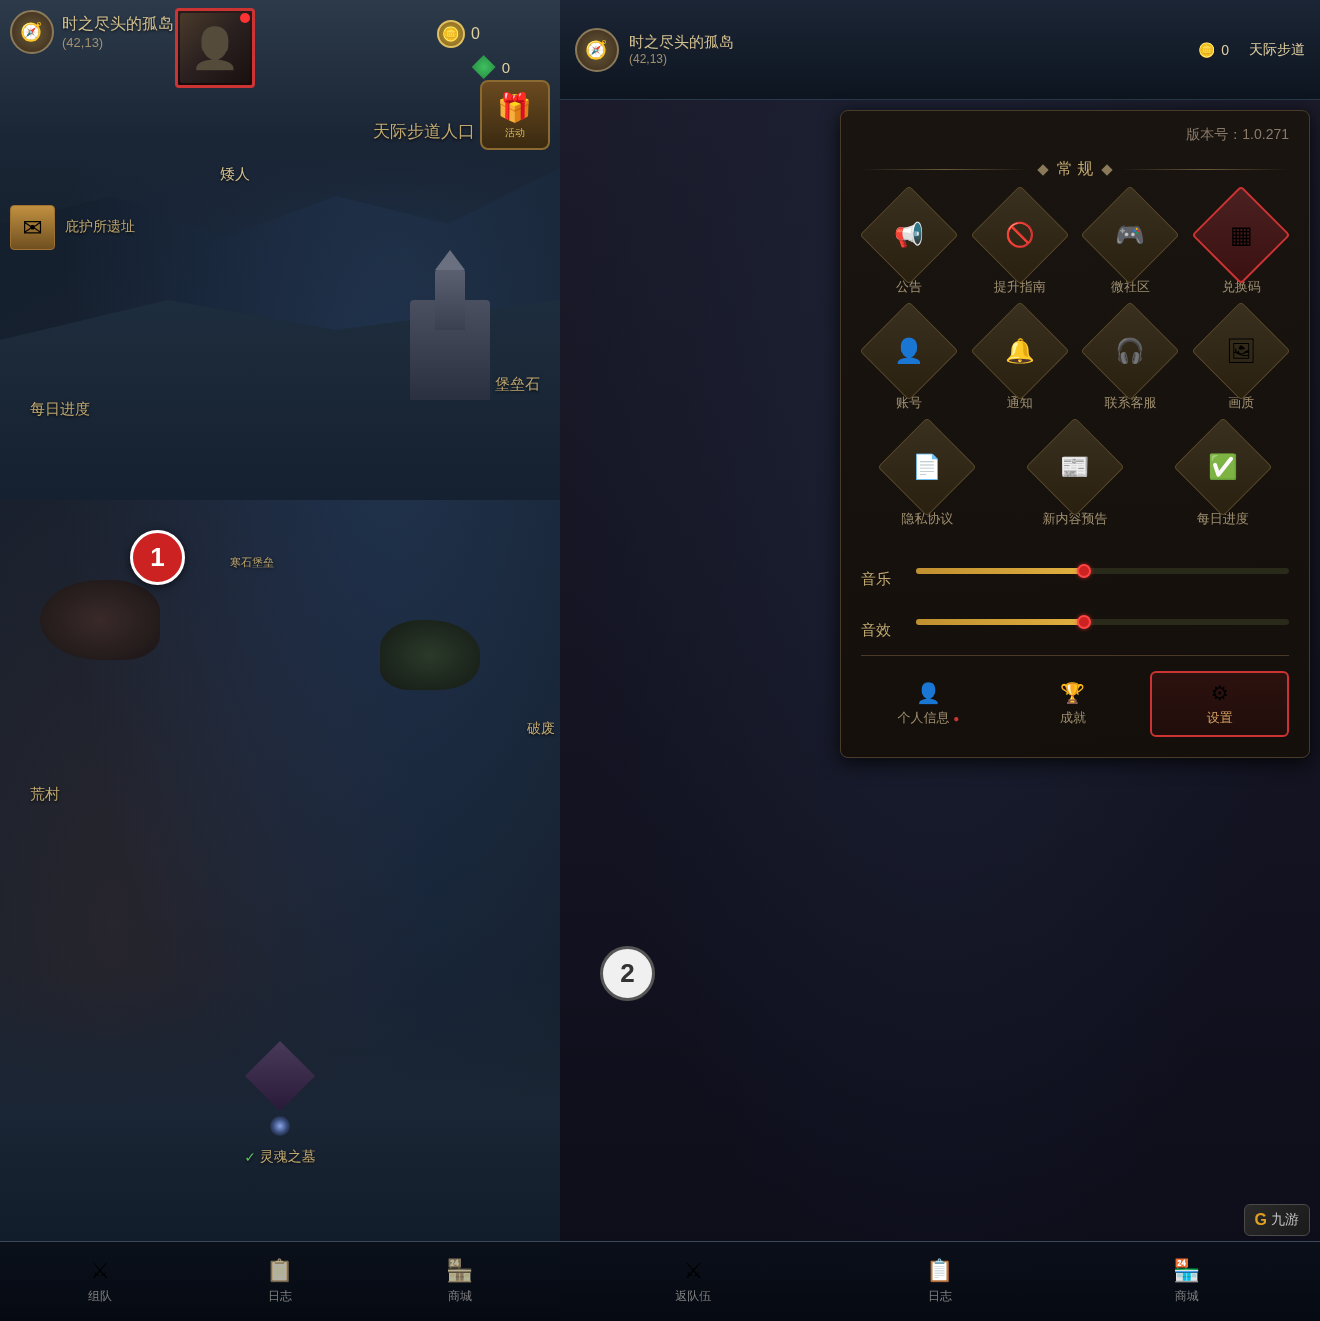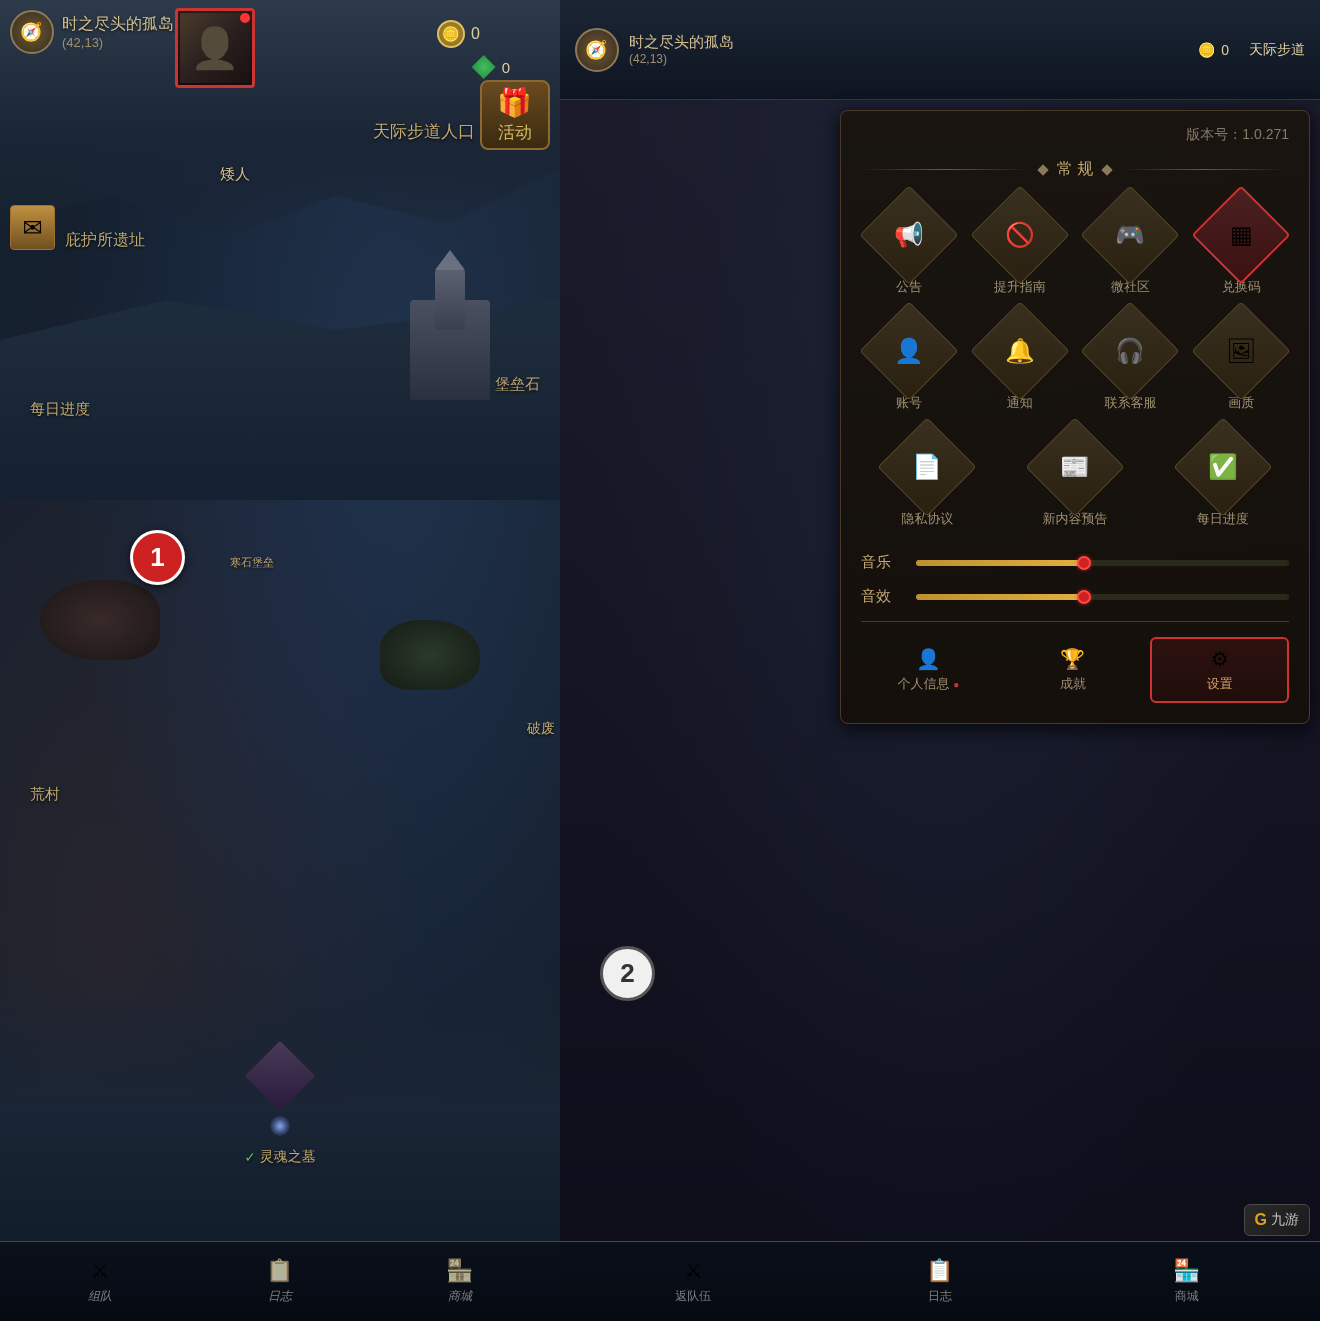--- a/index.html
+++ b/index.html
@@ -226,21 +226,21 @@
       top: 80px; right: 10px;
       width: 70px; height: 70px;
       background: linear-gradient(180deg, #6a4a20 0%, #3a2a10 100%);
       border: 2px solid #8a6a30;
       border-radius: 8px;
       display: flex; flex-direction: column; align-items: center; justify-content: center;
       cursor: pointer;
       gap: 2px;
     }
     .activity-icon { font-size: 28px; }
-    .activity-label { color: #d4b860; font-size: 17px; }
+    .activity-label { color: #d4b860; font-size: 10px; }
 
     .road-label {
       position: absolute;
       top: 120px; right: 85px;
       color: #c0a870;
       font-size: 17px;
       text-shadow: 0 1px 3px rgba(0,0,0,0.9);
     }
 
     .dwarf-label {
@@ -258,23 +258,22 @@
       background: linear-gradient(180deg, #c09040 0%, #705020 100%);
       border-radius: 4px;
       display: flex; align-items: center; justify-content: center;
       font-size: 24px;
       border: 1px solid #a07030;
     }
     .shelter-label {
       position: absolute;
       top: 218px; left: 65px;
       color: #c0a870;
-      font-size: 16px;
+      font-size: 14px;
       text-shadow: 0 1px 3px rgba(0,0,0,0.9);
-      margin-top: 12px;
     }
 
     .forge-label {
       position: absolute;
       top: 400px; left: 30px;
       color: #c0a870;
       font-size: 15px;
       text-shadow: 0 1px 3px rgba(0,0,0,0.9);
     }
     .fortress-label {
@@ -342,21 +341,21 @@
       display: flex; align-items: center;
       padding: 0 10px;
     }
     .bottom-nav-item {
       flex: 1;
       display: flex; flex-direction: column; align-items: center; justify-content: center;
       gap: 4px;
       cursor: pointer;
     }
     .bnav-icon { font-size: 22px; filter: sepia(1) brightness(0.7); }
-    .bnav-label { color: #808080; font-size: 12px; font-style: italic; }
+    .bnav-label { color: #808080; font-size: 12px; }
 
     
     .right-panel {
       width: 760px;
       height: 1321px;
       position: relative;
       overflow: hidden;
       background: linear-gradient(180deg, #1a1a2a 0%, #0d0d1a 100%);
       flex-shrink: 0;
     }
@@ -478,20 +477,21 @@
 
     .slider-row {
       display: flex; align-items: center;
       gap: 15px;
       margin-bottom: 15px;
     }
     .slider-label {
       color: #c0a870;
       font-size: 15px;
       width: 40px;
+      margin-top: 17px;
     }
     .slider-track {
       flex: 1;
       height: 6px;
       background: #2a2a1a;
       border-radius: 3px;
       position: relative;
     }
     .slider-fill {
       height: 100%;

